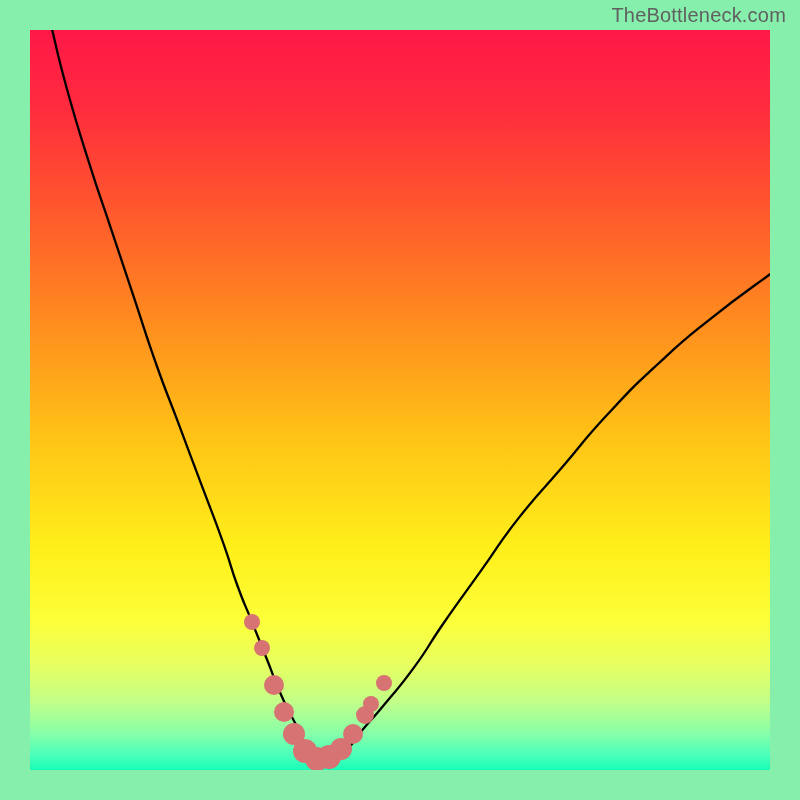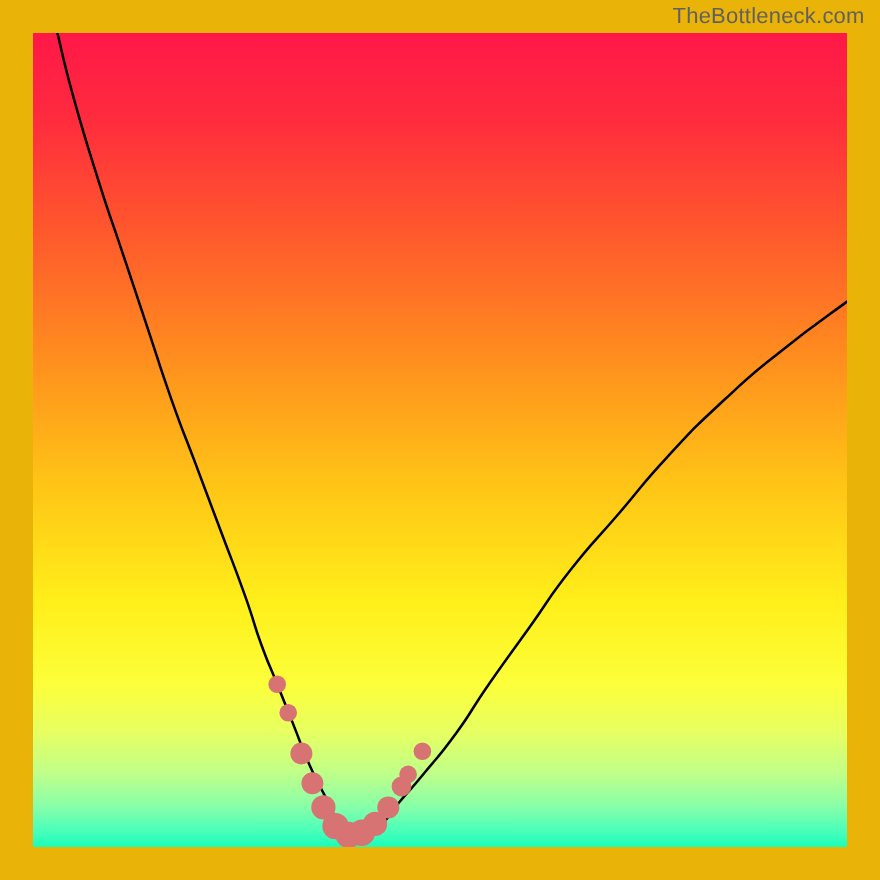--- a/index.html
+++ b/index.html
@@ -8,21 +8,21 @@
     width: 800px;
     height: 800px;
     background: #000;
     overflow: hidden;
     font-family: Arial, Helvetica, sans-serif;
   }
   .stage {
     position: relative;
     width: 800px;
     height: 800px;
-    background: #eab308;
+    background: #86efac;
   }
   .watermark {
     position: absolute;
     top: 4px;
     right: 14px;
     color: #606060;
     font-size: 20px;
     letter-spacing: 0.2px;
     z-index: 10;
   }

